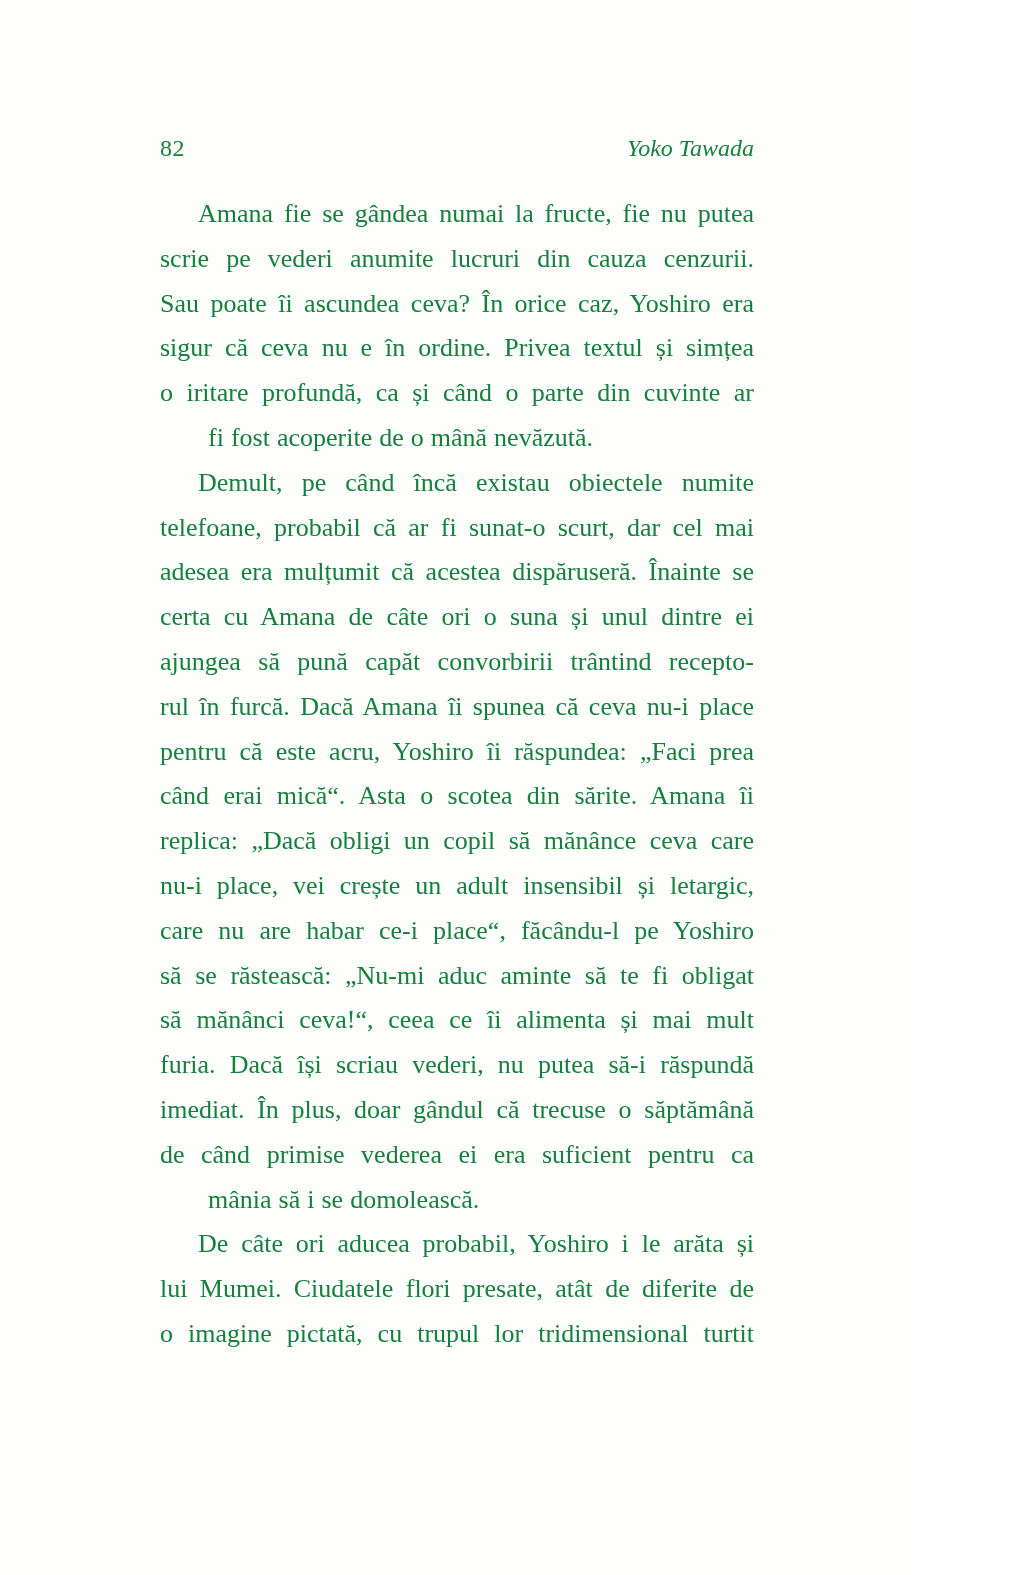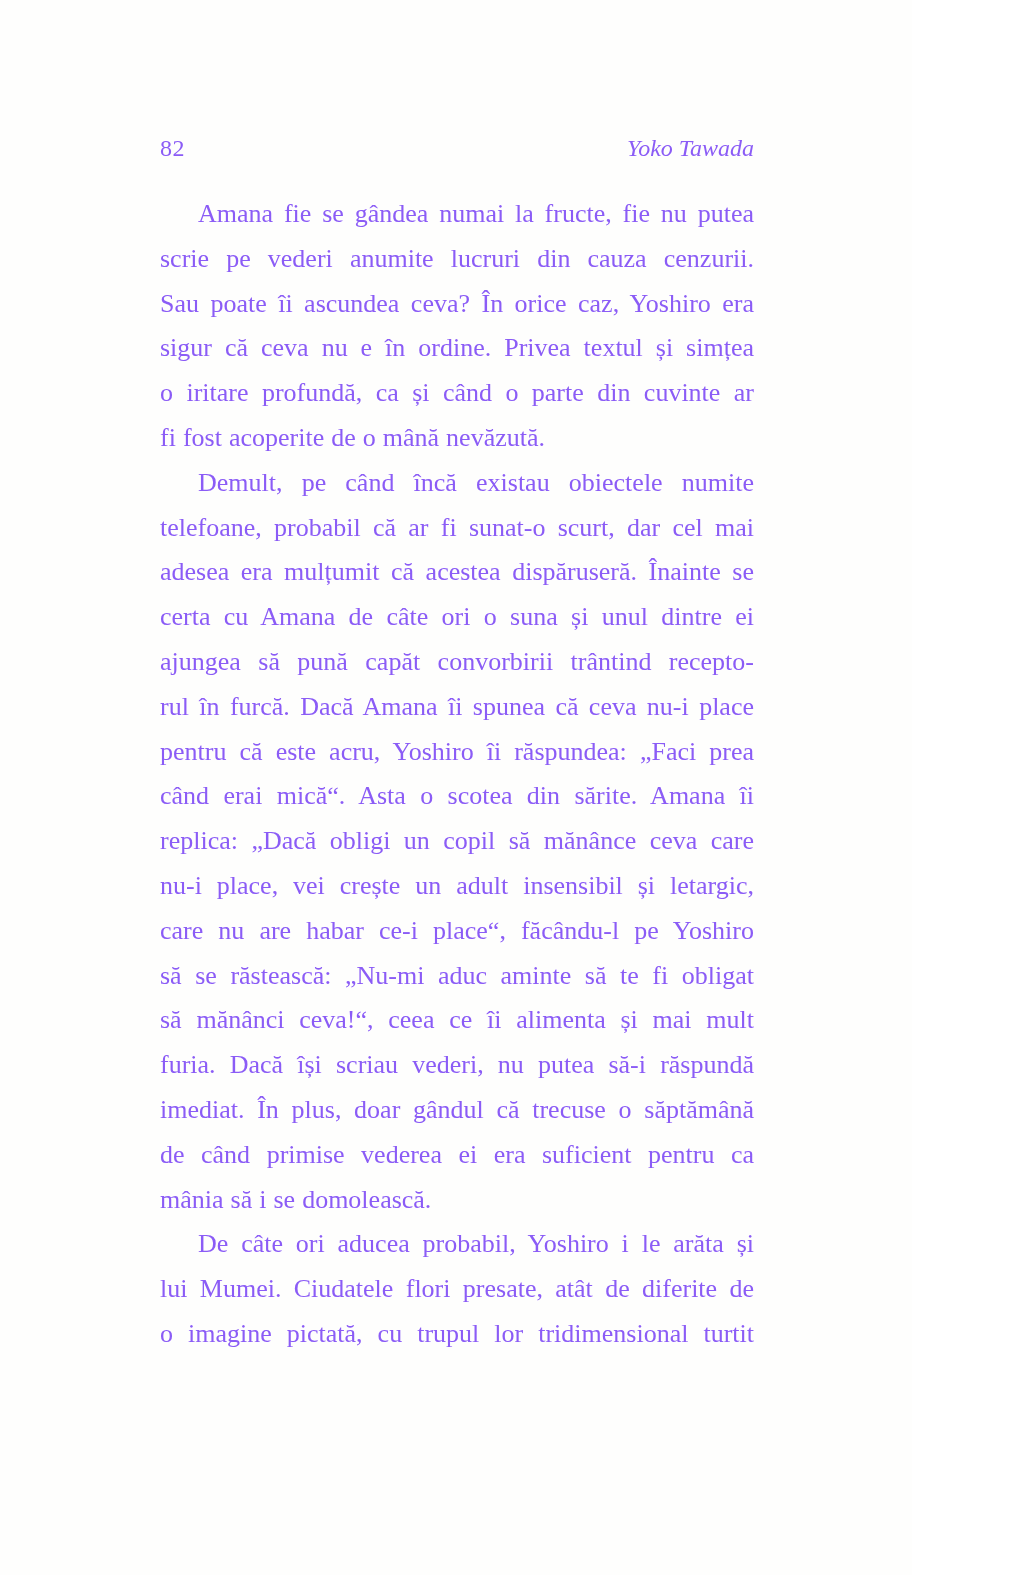--- a/index.html
+++ b/index.html
@@ -8,21 +8,21 @@
     background: #ffffff;
   }
   .page {
     position: relative;
     width: 912px;
     height: 1575px;
     background: #fefefdff;
     background: #fefefd;
     overflow: hidden;
     font-family: "Liberation Serif", serif;
-    color: #8b5cf6;
+    color: #15803d;
   }
   .content {
     padding: 134px 158px 0 160px;
   }
   .running-head {
     display: flex;
     justify-content: space-between;
     align-items: baseline;
     font-size: 24px;
     line-height: 28px;
@@ -43,20 +43,21 @@
     white-space: nowrap;
     text-align: justify;
     text-align-last: justify;
     word-spacing: 0.02em;
   }
   .line.first {
     text-indent: 38px;
   }
   .line.last {
     text-align-last: left;
+    margin-left: 48px;
   }
 </style>
 </head>
 <body>
 
 <div class="page">
   <div class="content">
     <div class="running-head">
       <span class="pagenum">82</span>
       <span class="author">Yoko Tawada</span>

